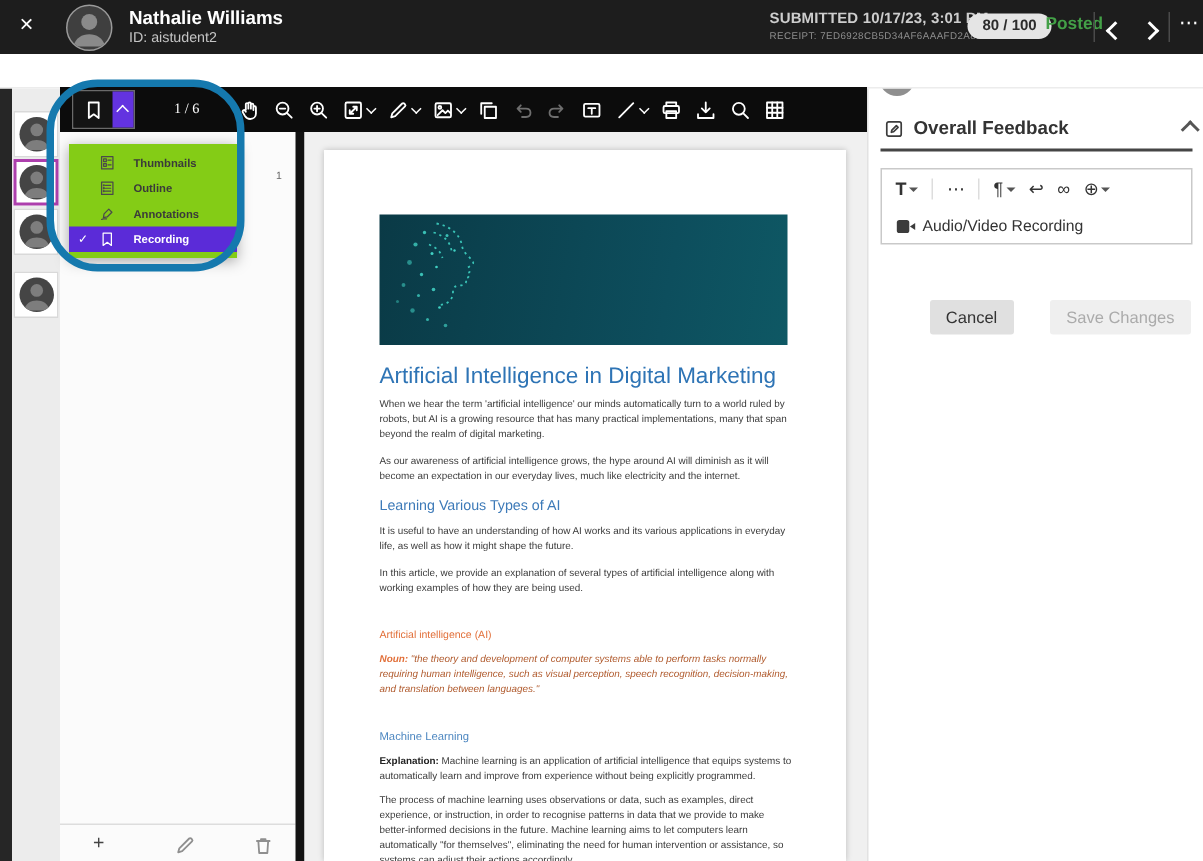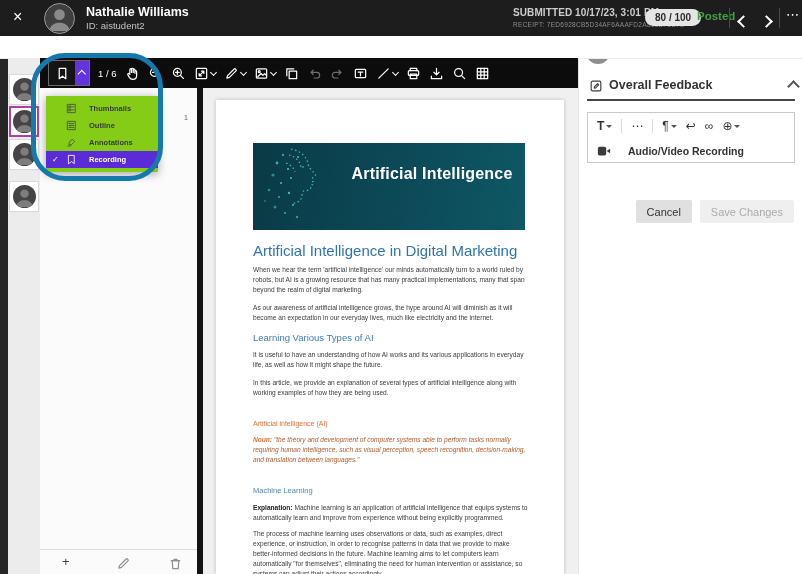--- a/index.html
+++ b/index.html
@@ -48,21 +48,21 @@
   .svgi.dk *{stroke:#3c3c3c;}
   .svgi.mn{width:11px;height:11px;}
   .svgi.mn *{stroke:#4a4a4a;stroke-width:1.2;}
   .svgi.wh *{stroke:#fff;}
   .svgi.gr *{stroke:#8f8f8f;}
   .bmkbtn{display:flex;align-items:stretch;height:26px;border:1px solid #6a6a6a;box-sizing:border-box;cursor:pointer;}
   .bmkbtn .bpart{width:26px;display:flex;align-items:center;justify-content:center;background:#141414;}
   .bmkbtn .ppart{width:14px;display:flex;align-items:center;justify-content:center;background:#6333e0;}
   .chvu{display:inline-block;width:4.5px;height:4.5px;border-left:1.5px solid #fff;border-top:1.5px solid #fff;transform:rotate(45deg);margin-top:2px;}
   .chvd{display:inline-block;width:4px;height:4px;border-right:1.3px solid #fff;border-bottom:1.3px solid #fff;transform:rotate(45deg);margin-bottom:2px;}
-  .pgind{color:#fff;font-size:9.5px;margin:0 0;white-space:nowrap;}
+  .pgind{color:#fff;font-size:9.5px;margin:0 18px;white-space:nowrap;font-family:Liberation Serif, serif;}
   .tbi{display:flex;align-items:center;gap:2px;cursor:pointer;}
   
   .menu{left:46px;top:96px;width:112px;background:#84cc16;box-shadow:0 2px 9px rgba(0,0,0,.35);padding:4px 0;z-index:45;}
   .mrow{height:17px;display:flex;align-items:center;cursor:pointer;position:relative;}
   .mrow .mic{position:absolute;left:20px;}
   .mrow .mlb{position:absolute;left:43px;font-size:7.5px;font-weight:700;color:#3a3a3a;}
   .mrow.sel{background:#5b2bd8;}
   .mrow.sel .mlb{color:#fff;}
   .mrow.sel .mck{position:absolute;left:6px;color:#fff;font-size:8px;font-weight:700;}
   
@@ -89,26 +89,26 @@
   .chv-md{display:inline-block;width:6px;height:6px;border-right:2px solid #fff;border-top:2px solid #fff;transform:rotate(45deg);margin-right:2px;}
   .rp-head{position:absolute;left:0;top:38px;width:100%;height:24px;padding-left:12px;}
   .rp-title{position:absolute;left:30px;top:4px;font-size:12.5px;font-weight:700;color:#333;}
   .rp-chv{position:absolute;right:16px;top:8px;width:7px;height:7px;border-left:2px solid #555;border-top:2px solid #555;transform:rotate(45deg);cursor:pointer;}
   .rp-div{position:absolute;left:8px;top:63px;width:208px;height:2px;background:#454545;}
   .editor{position:absolute;left:8px;top:76px;width:208px;border:1px solid #c9c9c9;box-sizing:border-box;background:#fff;}
   .ed-tools{height:26px;display:flex;align-items:center;gap:9px;padding:0 9px;}
   .edt{font-size:12px;color:#333;cursor:pointer;display:flex;align-items:center;gap:2px;}
   .edt .dtri{width:0;height:0;border-left:3px solid transparent;border-right:3px solid transparent;border-top:3.5px solid #555;}
   .edsep{width:1px;height:14px;background:#ddd;}
-  .ed-av{height:23px;display:flex;align-items:center;gap:17px;padding:0 9px;font-weight:bold;}
+  .ed-av{height:23px;display:flex;align-items:center;gap:4px;padding:0 9px;}
   .ed-av span{font-size:10.5px;color:#333;}
   .ed-input{border-top:1px solid #c9c9c9;height:30px;}
   .ed-input input{width:100%;height:100%;border:none;outline:none;padding:0 9px;box-sizing:border-box;font-family:"Liberation Sans",sans-serif;font-size:10.5px;color:#333;background:transparent;}
   .ed-input input::placeholder{color:#9a9a9a;font-style:italic;}
-  .rp-btns{position:absolute;right:8px;top:164px;display:flex;gap:8px;}
+  .rp-btns{position:absolute;right:8px;top:164px;display:flex;gap:24px;}
   .btn{height:23px;padding:0 11px;font-size:11px;border:none;border-radius:2px;font-family:"Liberation Sans",sans-serif;cursor:pointer;}
   .btn.cancel{background:#e0e0e0;color:#333;}
   .btn.save{background:#efefef;color:#ababab;}
 </style>
 </head>
 <body>
 
 <div class="abs topbar">
   <div class="abs closex">×</div>
   <div class="abs avatar-ring">
@@ -361,21 +361,20 @@
             <circle cx="22" cy="64" r="1.5" opacity=".5"></circle>
             <circle cx="32" cy="70" r="1" opacity=".7"></circle>
             <circle cx="40" cy="62" r=".9" opacity=".9"></circle>
             <circle cx="44" cy="74" r="1.2" opacity=".6"></circle>
             <circle cx="12" cy="58" r="1" opacity=".4"></circle>
             <circle cx="45" cy="14" r="1" opacity=".8"></circle>
             <circle cx="50" cy="24" r=".8" opacity=".9"></circle>
         </g>
       </svg>
       <div class="bannertxt">
-        <div class="bt1">Artificial Intelligence</div>
       </div>
     </div>
     <div class="h1">Artificial Intelligence in Digital Marketing</div>
     <p class="bp" style="margin-top:6px;">When we hear the term 'artificial intelligence' our minds automatically turn to a world ruled by robots, but AI is a growing resource that has many practical implementations, many that span beyond the realm of digital marketing.</p>
     <p class="bp" style="margin-top:8px;">As our awareness of artificial intelligence grows, the hype around AI will diminish as it will become an expectation in our everyday lives, much like electricity and the internet.</p>
     <div class="h2">Learning Various Types of AI</div>
     <p class="bp">It is useful to have an understanding of how AI works and its various applications in everyday life, as well as how it might shape the future.</p>
     <p class="bp" style="margin-top:8px;">In this article, we provide an explanation of several types of artificial intelligence along with working examples of how they are being used.</p>
     <div class="sub1">Artificial intelligence (AI)</div>
     <p class="noun"><b>Noun:</b><span> "the theory and development of computer systems able to perform tasks normally requiring human intelligence, such as visual perception, speech recognition, decision-making, and translation between languages."</span></p>

